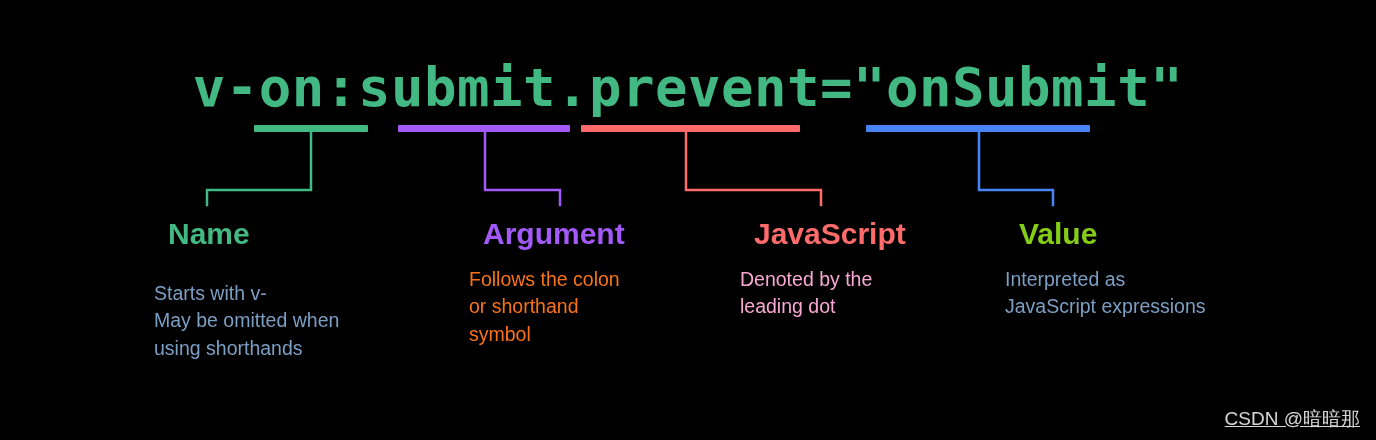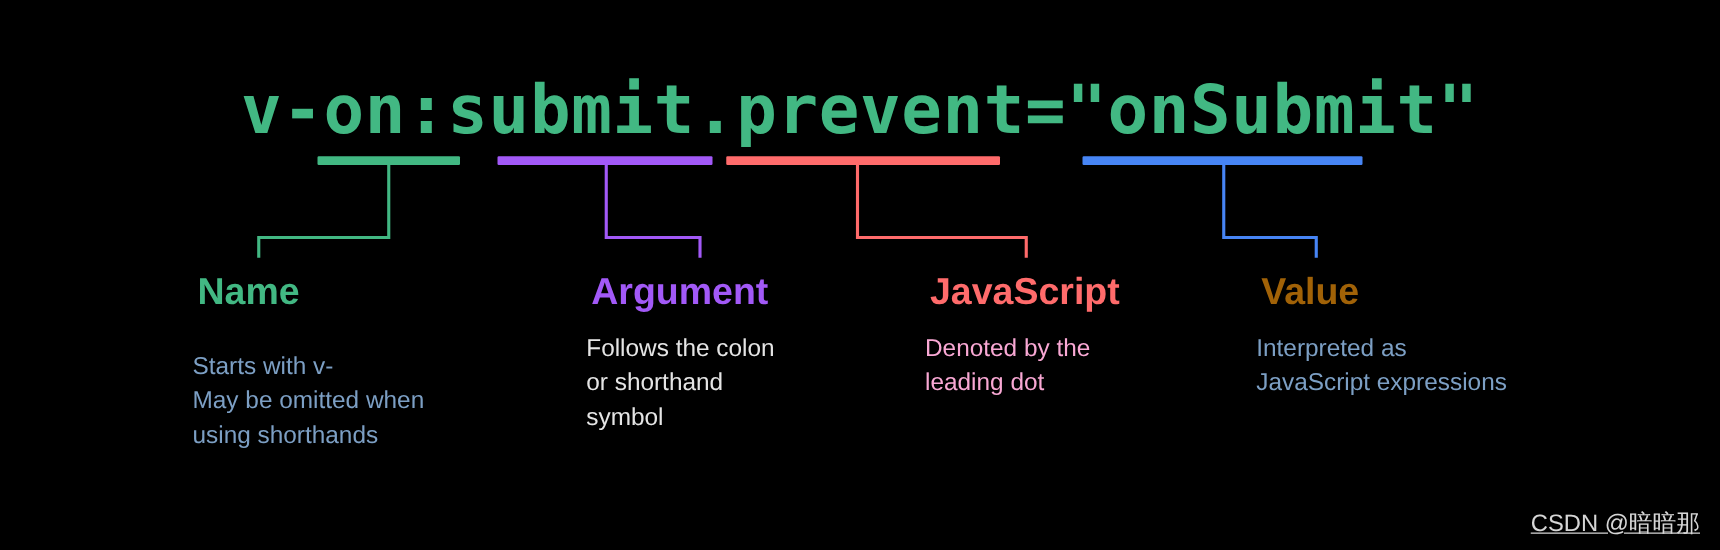--- a/index.html
+++ b/index.html
@@ -55,21 +55,21 @@
   
   .col {
     position: absolute;
     top: 217px;
   }
   .col-title {
     font-family: "Liberation Sans", sans-serif;
     font-size: 30px;
     font-weight: 700;
     line-height: 1.15;
-    margin: 0 0 14px 4px;
+    margin: 0 0 14px 14px;
     white-space: nowrap;
   }
   .col-body {
     font-family: "Liberation Sans", sans-serif;
     font-size: 19.5px;
     font-weight: 400;
     line-height: 1.42;
     color: #7c9fc4;
     white-space: pre-line;
   }
@@ -121,32 +121,32 @@
 
   <div class="col" id="col-0" style="left: 154px;">
     <div class="col-title" style="color: rgb(66, 184, 131);">Name</div>
     <div class="col-body" style="color: rgb(124, 159, 196); margin-top: 28px;">Starts with v-
 May be omitted when
 using shorthands</div>
   </div>
 
   <div class="col" id="col-1" style="left: 469px;">
     <div class="col-title" style="color: rgb(162, 89, 247);">Argument</div>
-    <div class="col-body" style="color: #e5e5e5;">Follows the colon
+    <div class="col-body" style="color: #f97316;">Follows the colon
 or shorthand
 symbol</div>
   </div>
 
   <div class="col" id="col-2" style="left: 740px;">
     <div class="col-title" style="color: rgb(255, 107, 107);">JavaScript</div>
     <div class="col-body" style="color: #f9a8d4;">Denoted by the
 leading dot</div>
   </div>
 
   <div class="col" id="col-3" style="left: 1005px;">
-    <div class="col-title" style="color: #a16207;">Value</div>
+    <div class="col-title" style="color: #84cc16;">Value</div>
     <div class="col-body" style="color: rgb(124, 159, 196);">Interpreted as
 JavaScript expressions</div>
   </div>
 
   <div class="watermark" style="color: rgb(233, 233, 233); text-decoration: underline;">CSDN @暗暗那</div>
 
 </div>
 
 </body></html>

